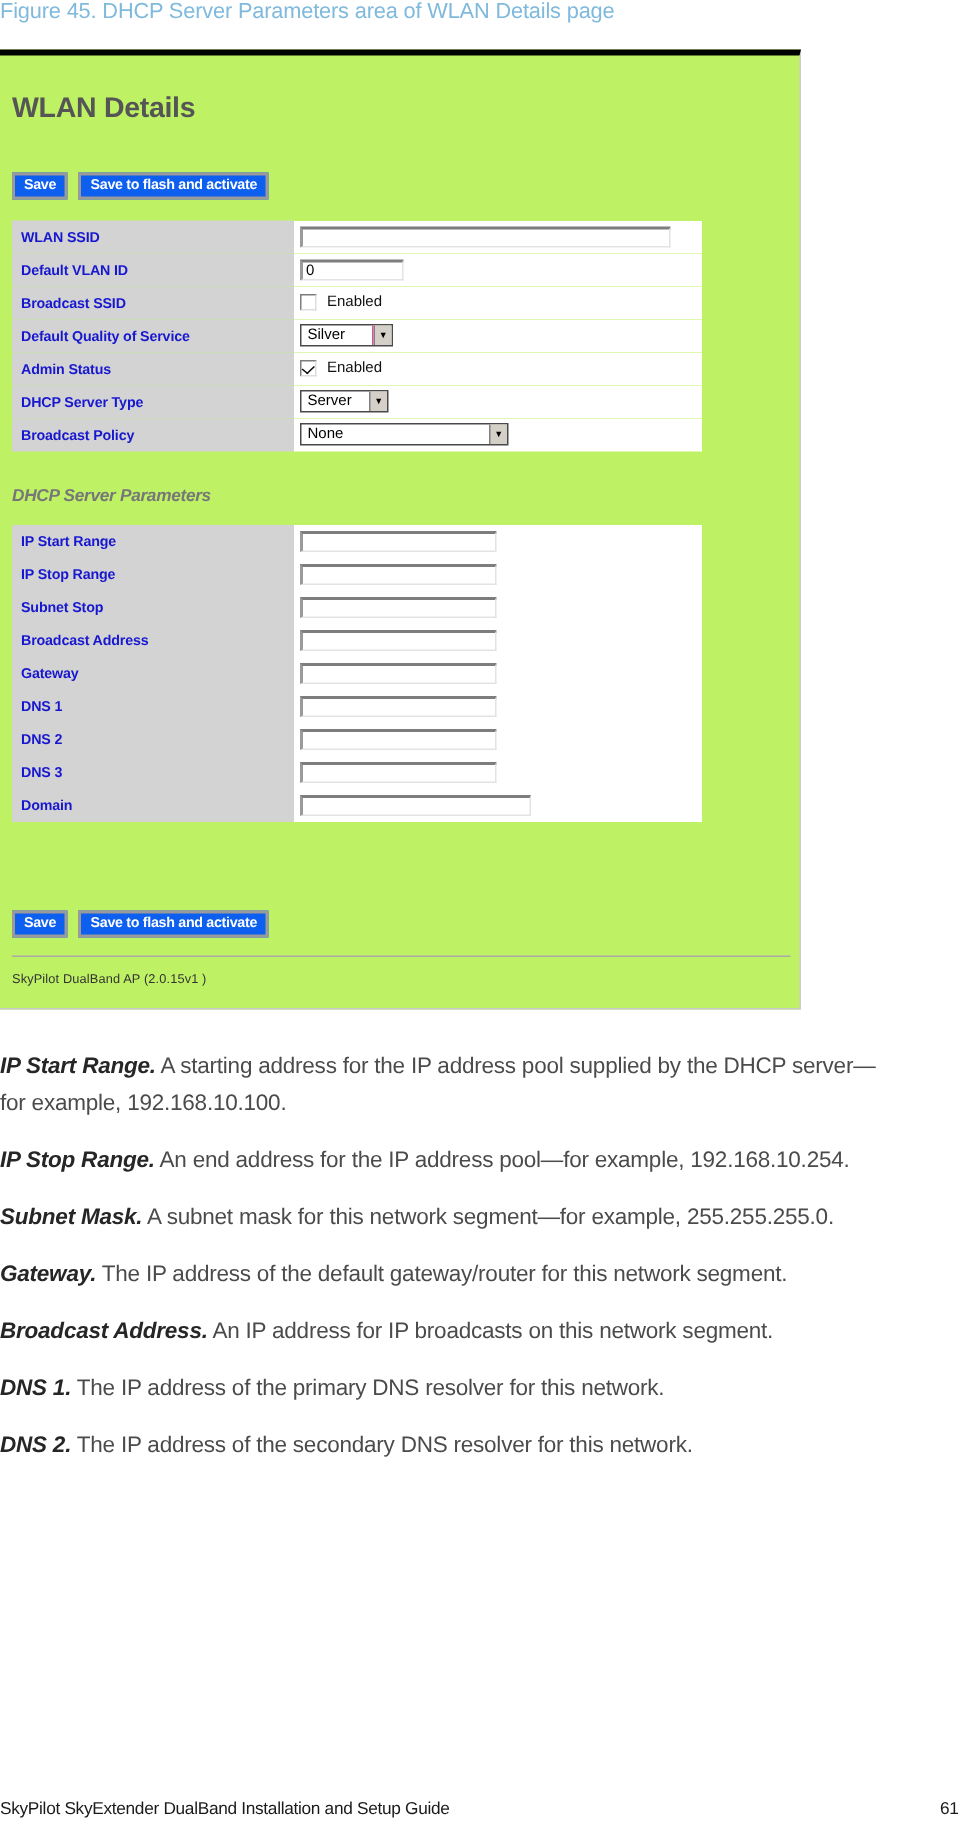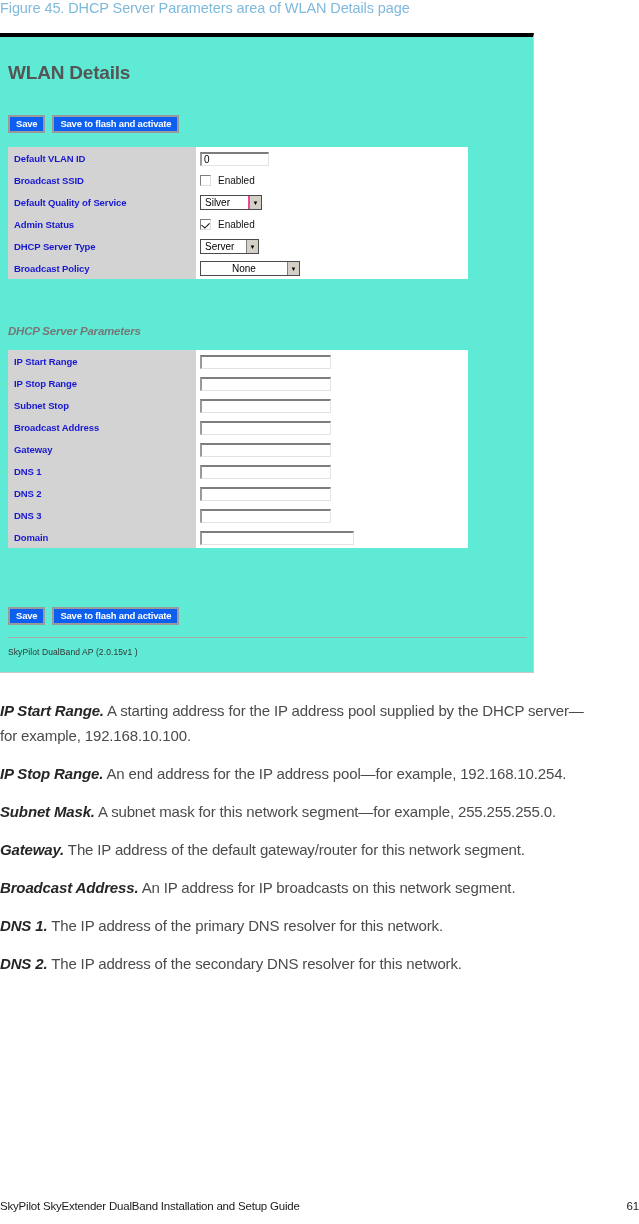--- a/index.html
+++ b/index.html
@@ -23,21 +23,21 @@
     letter-spacing: -0.1px;
     white-space: nowrap;
   }
 
   
   .panel {
     position: absolute;
     left: 0; top: 33px;
     width: 534px;
     height: 640px;
-    background: #5eead4;
+    background: #bef264;
     border-top: 4px solid #000000;
     border-right: 1px solid #cccccc;
     border-bottom: 1px solid #c8c8c8;
     overflow: hidden;
   }
   .panel-title {
     position: absolute;
     left: 8px; top: 25px;
     font-size: 19px;
     font-weight: bold;
@@ -131,21 +131,21 @@
     width: 12px; height: 13px;
     background: #d4d0c8;
     border-left: 1px solid #808080;
     display: flex; align-items: center; justify-content: center;
     font-size: 6px;
     color: #000000;
   }
   .sel-qos  { width: 62px; }
   .sel-qos .sel-val { border-right: 1px solid #ec4899; }
   .sel-dhcp { width: 59px; }
-  .sel-sec  { width: 100px; padding-left: 27px; }
+  .sel-sec  { width: 139px; }
 
   
   .cbwrap { display: inline-flex; align-items: center; gap: 7px; vertical-align: middle; }
   .cb {
     width: 11px; height: 11px;
     background: #ffffff;
     border-top: 1px solid #7d7d7d;
     border-left: 1px solid #7d7d7d;
     border-right: 1px solid #dddddd;
     border-bottom: 1px solid #dddddd;
@@ -226,20 +226,26 @@
 
   <div class="panel-title">WLAN Details</div>
 
   <div class="btn-row" style="top:78px;">
     <button class="btn">Save</button>
     <button class="btn">Save to flash and activate</button>
   </div>
 
   <table class="ftable" style="top:110px;">
     <tbody>
+        <tr>
+      <td class="lbl">WLAN SSID</td>
+      <td class="ctl">
+        <input class="txt w-ssid" type="text" value="" style="">
+      </td>
+    </tr>
     <tr>
       <td class="lbl">Default VLAN ID</td>
       <td class="ctl">
         <input class="txt w-vlan" type="text" value="0" style="">
       </td>
     </tr>
     <tr>
       <td class="lbl">Broadcast SSID</td>
       <td class="ctl">
         <span class="cbwrap">

